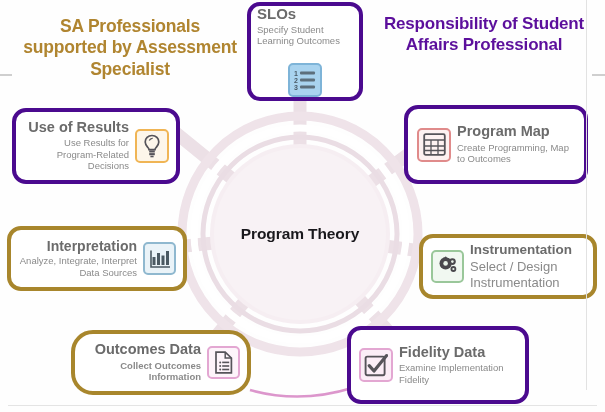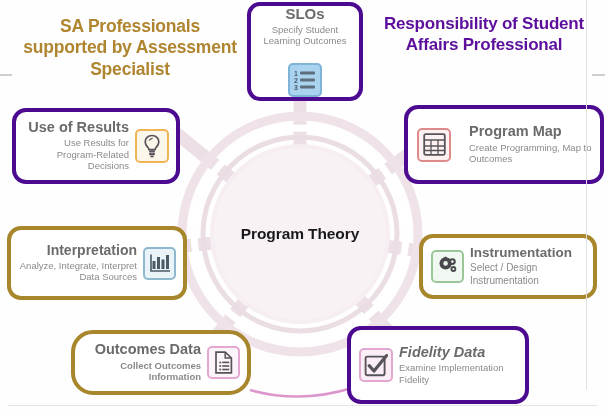--- a/index.html
+++ b/index.html
@@ -89,21 +89,21 @@
     border-radius: 5px;
     display: flex;
     align-items: center;
     justify-content: center;
     box-sizing: border-box;
   }
 
   
   .align-right .card-body { text-align: right; }
   .align-left  .card-body { text-align: left; }
-  .align-center .card-body { text-align: center; }
+  .align-center .card-body { text-align: left; }
 
   
   #card-slos {
     left: 247px; top: 2px; width: 116px; height: 99px;
     border-width: 4px; border-color: #4b0a8f; border-radius: 13px;
     flex-direction: column; justify-content: center;
   }
   #card-slos .card-title { font-size: 15px; }
   #card-slos .card-sub { font-size: 9.5px; }
   #card-slos .icon-tile { width: 34px; height: 34px; margin-top: 4px;
@@ -112,60 +112,60 @@
   #card-use-of-results {
     left: 12px; top: 108px; width: 168px; height: 76px;
     border-width: 4px; border-color: #4b0a8f; border-radius: 14px;
   }
   #card-use-of-results .card-title { font-size: 14.5px; }
   #card-use-of-results .card-sub { font-size: 9.5px; }
   #card-use-of-results .icon-tile { width: 34px; height: 34px; margin-right: 7px;
     border-color: #f0b555; background: #fdf6ea; }
 
   #card-program-map {
-    left: 404px; top: 105px; width: 200px; height: 79px;
-    border-width: 4px; border-color: #4b0a8f; border-radius: 14px; gap: 12px;
+    left: 404px; top: 105px; width: 184px; height: 79px;
+    border-width: 4px; border-color: #4b0a8f; border-radius: 14px;
   }
   #card-program-map .card-title { font-size: 14.5px; }
   #card-program-map .card-sub { font-size: 9.5px; }
   #card-program-map .icon-tile { width: 34px; height: 34px; margin-left: 9px;
     border-color: #e08b8b; background: #fdf1f1; }
 
   #card-interpretation {
-    left: 7px; top: 226px; width: 180px; height: 74px;
+    left: 7px; top: 226px; width: 180px; height: 65px;
     border-width: 4px; border-color: #a8862c; border-radius: 14px;
   }
   #card-interpretation .card-title { font-size: 14px; }
   #card-interpretation .card-sub { font-size: 9.5px; }
   #card-interpretation .icon-tile { width: 33px; height: 33px; margin-right: 7px;
     border-color: #8fb8cf; background: #eaf3f8; }
 
   #card-instrumentation {
     left: 419px; top: 234px; width: 178px; height: 65px;
     border-width: 4px; border-color: #a8862c; border-radius: 14px;
   }
   #card-instrumentation .card-title { font-size: 13.5px; }
-  #card-instrumentation .card-sub { font-size: 10px; }
+  #card-instrumentation .card-sub { font-size: 13px; }
   #card-instrumentation .icon-tile { width: 33px; height: 33px; margin-left: 8px;
     border-color: #9ac79a; background: #f1f8f1; }
 
   #card-outcomes-data {
     left: 71px; top: 330px; width: 180px; height: 65px;
     border-width: 4px; border-color: #a8862c; border-radius: 22px;
   }
   #card-outcomes-data .card-title { font-size: 14.5px; }
   #card-outcomes-data .card-sub { font-size: 9.5px; font-weight: bold; }
   #card-outcomes-data .icon-tile { width: 33px; height: 33px; margin-right: 7px;
     border-color: #e3a7d2; background: #fdf4fa; }
 
   #card-fidelity-data {
     left: 347px; top: 326px; width: 182px; height: 78px;
     border-width: 4px; border-color: #4b0a8f; border-radius: 14px;
   }
-  #card-fidelity-data .card-title { font-size: 14.5px; font-style: italic; }
+  #card-fidelity-data .card-title { font-size: 14.5px; }
   #card-fidelity-data .card-sub { font-size: 9.5px; }
   #card-fidelity-data .icon-tile { width: 34px; height: 34px; margin-left: 8px;
     border-color: #e3a7d2; background: #fbeef7; }
 
   
   #hub {
     position: absolute;
     left: 218px; top: 178px;
     width: 164px; height: 112px;
     display: flex;

